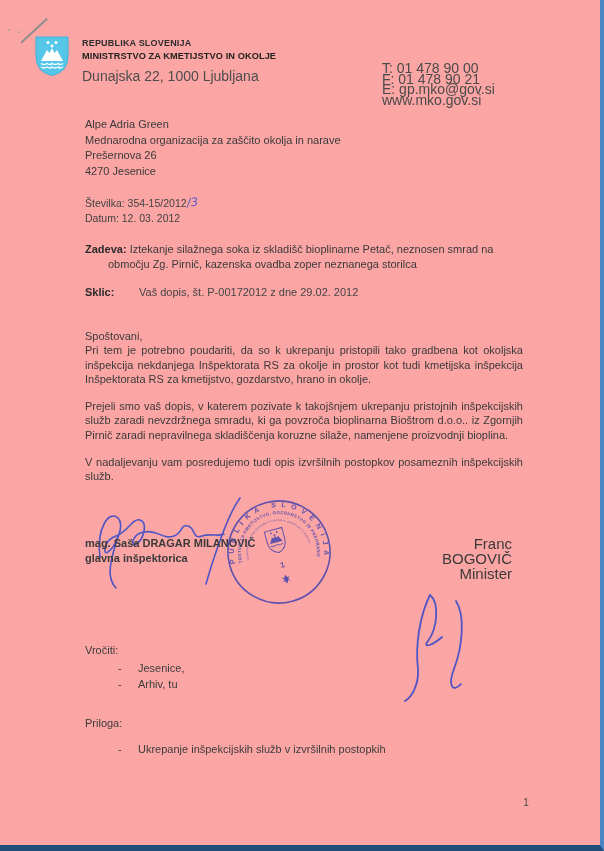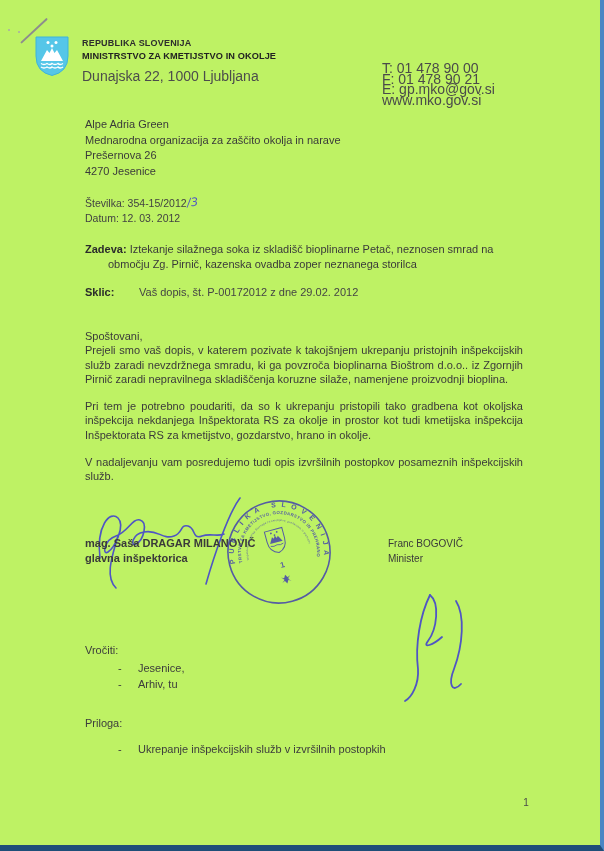--- a/index.html
+++ b/index.html
@@ -1,19 +1,19 @@
 <!DOCTYPE html>
 <html><head>
 <meta charset="utf-8">
 <style>
   html,body{margin:0;padding:0;background:#e9e9e9;}
   .page{
     position:relative;
     width:604px;height:851px;
-    background:#bef264;
+    background:#fca5a5;
     font-family:"Liberation Sans", sans-serif;
     color:#3c3c3c;
     overflow:hidden;
     border-right:4px solid #4a86c4;
     border-bottom:6px solid #1e4e79;
     box-sizing:border-box;
   }
   
   .pen-mark{position:absolute;left:21px;top:42px;width:36px;height:2.4px;background:#8d8d8d;transform:rotate(-43deg);transform-origin:left center;border-radius:2px;}
   .dot{position:absolute;width:2px;height:2px;background:#a8a8a8;border-radius:50%;}
@@ -34,21 +34,21 @@
   .subject{position:absolute;left:85px;top:242px;width:452px;font-size:11px;line-height:14.6px;padding-left:23px;text-indent:-23px;box-sizing:border-box;color:#3a3a3a;}
   .subject b, .sklic b{color:#2b2b2b;}
   .sklic{position:absolute;left:85px;top:286px;font-size:11px;color:#454545;}
   .sklic .lbl{display:inline-block;width:54px;font-weight:bold;}
   
   .body-text{position:absolute;left:85px;top:329px;width:438px;font-size:11px;line-height:14.3px;color:#3a3a3a;}
   .body-text p{margin:0 0 13px 0;text-align:justify;}
   .body-text p.salutation{margin-bottom:0;text-align:left;}
   
   .sig-left{position:absolute;left:85px;top:536px;font-size:11px;line-height:15px;color:#3a3a3a;font-weight:bold;}
-  .sig-right{position:absolute;left:388px;top:536px;width:110px;text-align:left;font-size:10px;line-height:15px;color:#3a3a3a;}
+  .sig-right{position:absolute;left:402px;top:536px;width:110px;text-align:right;font-size:15px;line-height:15px;color:#3a3a3a;}
   .sig-svg{position:absolute;pointer-events:none;}
   .stamp-wrap{position:absolute;left:224px;top:497px;width:110px;height:110px;transform:rotate(-15deg);opacity:.85;}
   
   .vrociti{position:absolute;left:85px;top:642px;font-size:11px;line-height:16px;color:#3c3c3c;}
   .priloga{position:absolute;left:85px;top:716px;font-size:11px;line-height:14px;color:#3c3c3c;}
   .list{margin-top:2px;}
   .priloga .list{margin-top:12px;}
   .list-item{position:relative;padding-left:53px;}
   .list-item .dash{position:absolute;left:33px;}
   .page-num{position:absolute;left:516px;top:797px;width:20px;text-align:center;font-size:10px;color:#4a4a4a;}
@@ -101,22 +101,22 @@
     <div><span>Številka: </span><span>354-15/2012</span><span class="hand-ink">/3</span></div>
     <div><span>Datum: </span><span>12. 03. 2012</span></div>
   </div>
 
   <div class="subject"><b>Zadeva:</b> <span>Iztekanje silažnega soka iz skladišč bioplinarne Petač, neznosen smrad na območju Zg. Pirnič, kazenska ovadba zoper neznanega storilca</span></div>
 
   <div class="sklic"><b class="lbl">Sklic:</b><span>Vaš dopis, št. P-00172012 z dne 29.02. 2012</span></div>
 
   <div class="body-text">
     <p class="salutation">Spoštovani,</p>
+    <p>Pri tem je potrebno poudariti, da so k ukrepanju pristopili tako gradbena kot okoljska inšpekcija nekdanjega Inšpektorata RS za okolje in prostor kot tudi kmetijska inšpekcija Inšpektorata RS za kmetijstvo, gozdarstvo, hrano in okolje.</p>
     <p>Prejeli smo vaš dopis, v katerem pozivate k takojšnjem ukrepanju pristojnih inšpekcijskih služb zaradi nevzdržnega smradu, ki ga povzroča bioplinarna Bioštrom d.o.o.. iz Zgornjih Pirnič zaradi nepravilnega skladiščenja koruzne silaže, namenjene proizvodnji bioplina.</p>
-    <p>Pri tem je potrebno poudariti, da so k ukrepanju pristopili tako gradbena kot okoljska inšpekcija nekdanjega Inšpektorata RS za okolje in prostor kot tudi kmetijska inšpekcija Inšpektorata RS za kmetijstvo, gozdarstvo, hrano in okolje.</p>
     <p>V nadaljevanju vam posredujemo tudi opis izvršilnih postopkov posameznih inšpekcijskih služb.</p>
   </div>
 
   <svg class="sig-svg" style="left:88px;top:496px;" width="160" height="95" viewBox="0 0 160 95">
     <g fill="none" stroke="#4f55c4" stroke-width="1.6" stroke-linecap="round">
       <path d="M12,62 C8,30 22,14 30,22 C38,30 26,52 20,56 C14,60 16,44 28,40 C40,36 44,22 52,24 C60,26 56,44 48,48 C42,51 44,38 56,36 C70,33 74,44 86,40 C95,37 92,28 100,30 C108,32 104,44 114,40 C122,37 130,41 136,38"></path>
       <path d="M30,40 C22,66 18,82 28,92"></path>
       <path d="M118,88 C126,60 140,18 152,2"></path>
     </g>
   </svg>

